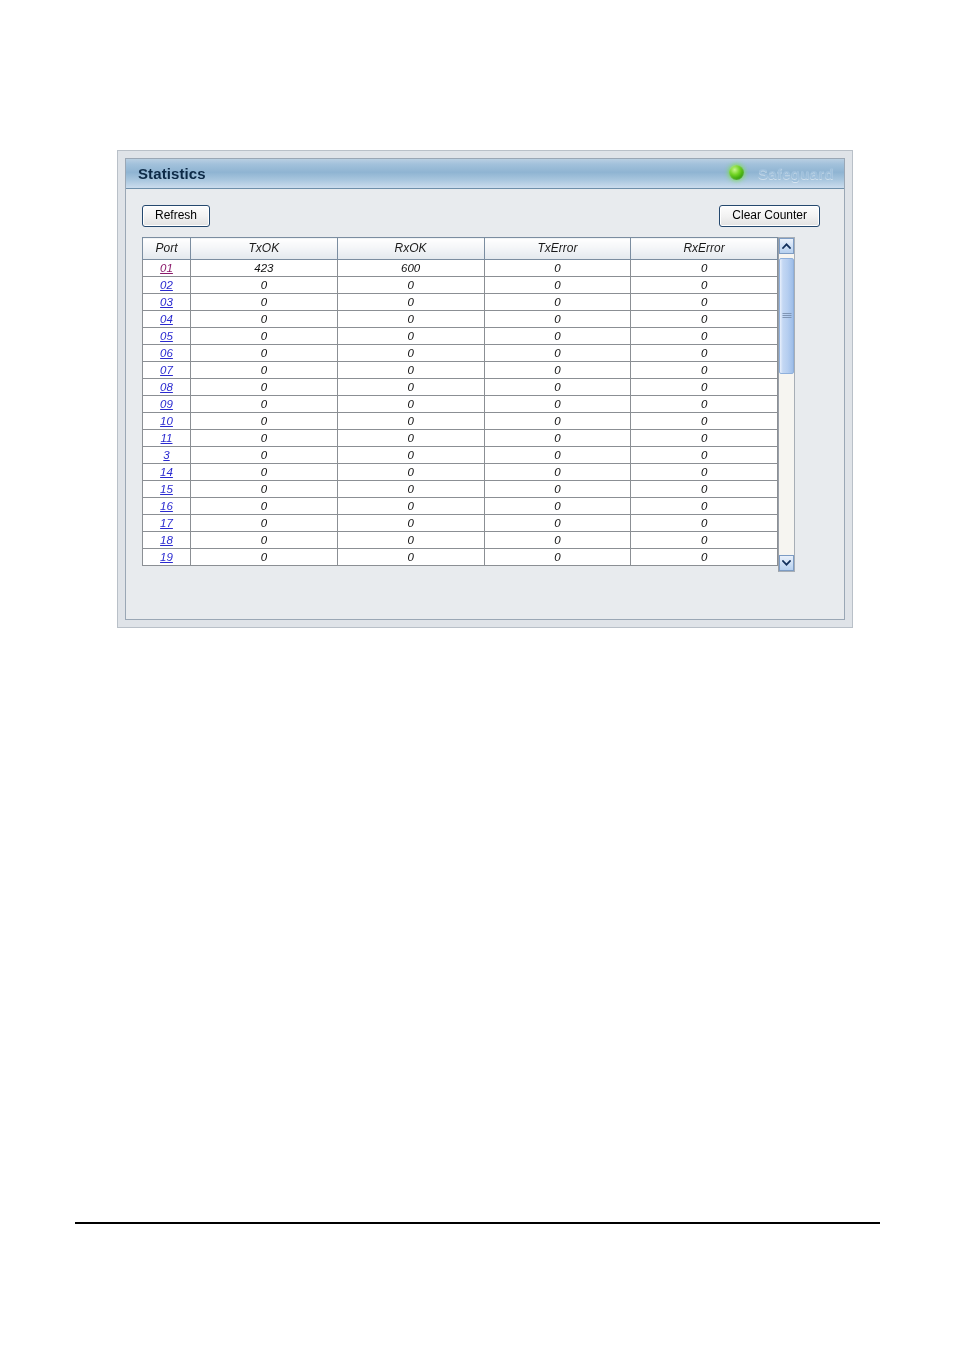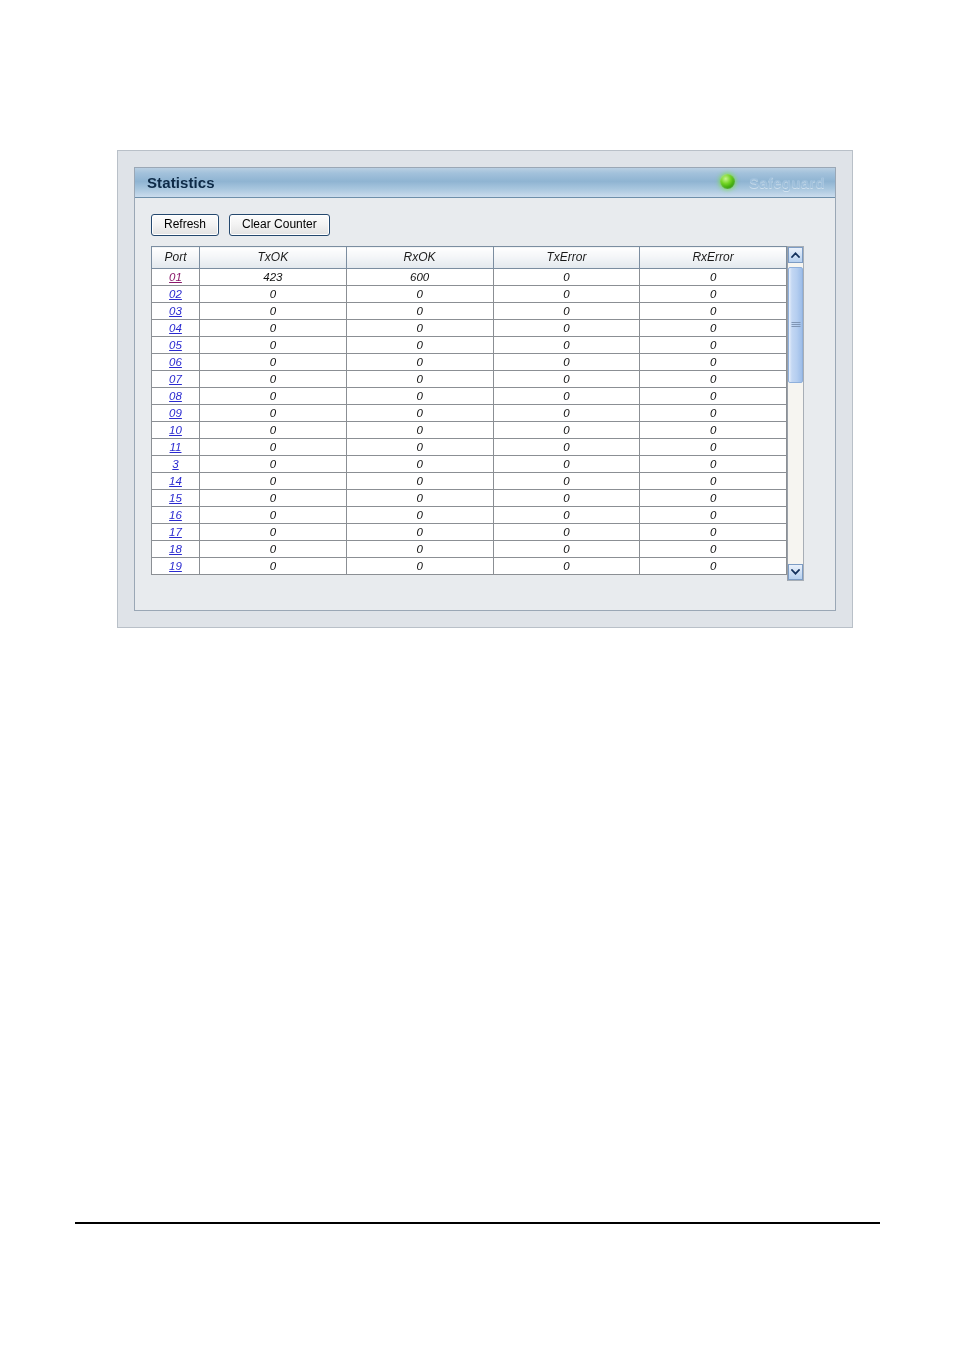--- a/index.html
+++ b/index.html
@@ -18,21 +18,21 @@
   
   #app-window {
     position: absolute;
     left: 117px;
     top: 150px;
     width: 736px;
     height: 478px;
     background: #dfe3e8;
     border: 1px solid #b9c0c8;
     box-sizing: border-box;
-    padding: 16px;
+    padding: 7px;
   }
   #app-window-inner {
     width: 100%;
     height: 100%;
     box-sizing: border-box;
     border: 1px solid #9aa7b5;
     background: #e9ecef;
     display: flex;
     flex-direction: column;
   }
@@ -88,21 +88,21 @@
     flex: 1 1 auto;
     background: #e8ebee;
     position: relative;
     padding: 0 16px;
     box-sizing: border-box;
   }
 
   
   #toolbar {
     display: flex;
-    justify-content: flex-start;
+    justify-content: space-between;
     gap: 10px;
     padding-top: 16px;
     padding-right: 8px;
   }
   .btn {
     font-family: "Liberation Sans", sans-serif;
     font-size: 12px;
     color: #000000;
     background: linear-gradient(to bottom, #fdfdfd 0%, #f2f2f2 50%, #e2e2e2 100%);
     border: 1px solid #24486e;

